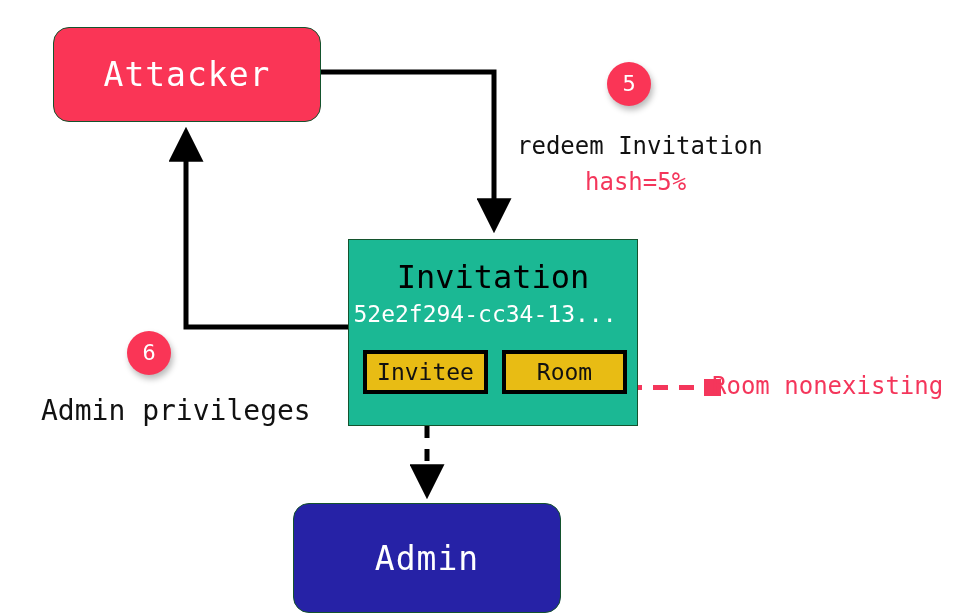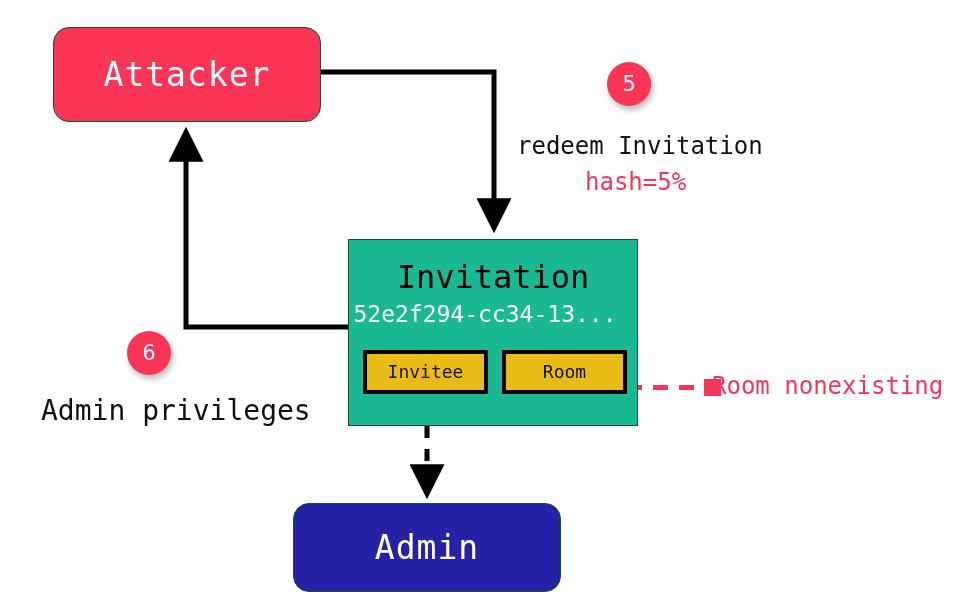--- a/index.html
+++ b/index.html
@@ -49,21 +49,21 @@
     top: 27px;
     width: 268px;
     height: 95px;
     background: #FA3556;
     border-radius: 16px;
   }
   #node-admin {
     left: 293px;
     top: 503px;
     width: 268px;
-    height: 89px;
+    height: 110px;
     background: #2622A6;
     border-radius: 16px;
   }
 
   #node-invitation {
     left: 348px;
     top: 239px;
     width: 290px;
     height: 187px;
     background: #1BB894;
@@ -105,21 +105,21 @@
   .field-box {
     flex: 1 1 0;
     box-sizing: border-box;
     height: 44px;
     background: #E8BC14;
     border: 4px solid #000000;
     display: flex;
     align-items: center;
     justify-content: center;
     color: #111111;
-    font-size: 18px;
+    font-size: 23px;
     line-height: 1;
     white-space: nowrap;
   }
 
   
   .badge {
     position: absolute;
     width: 44px;
     height: 44px;
     border-radius: 50%;

